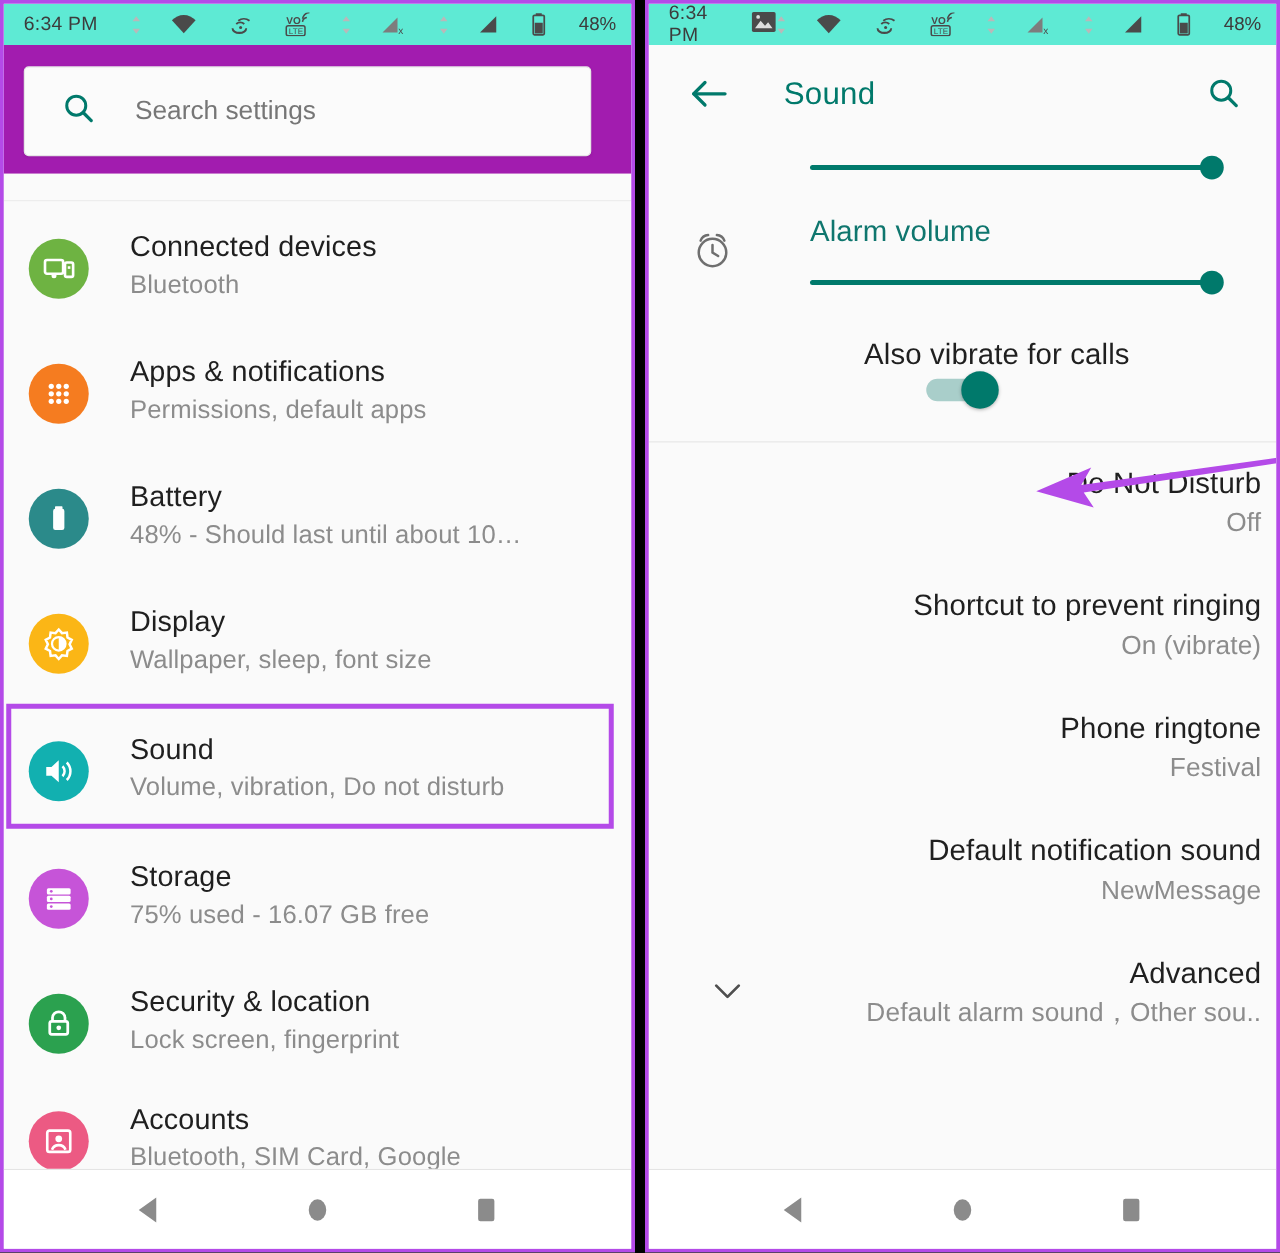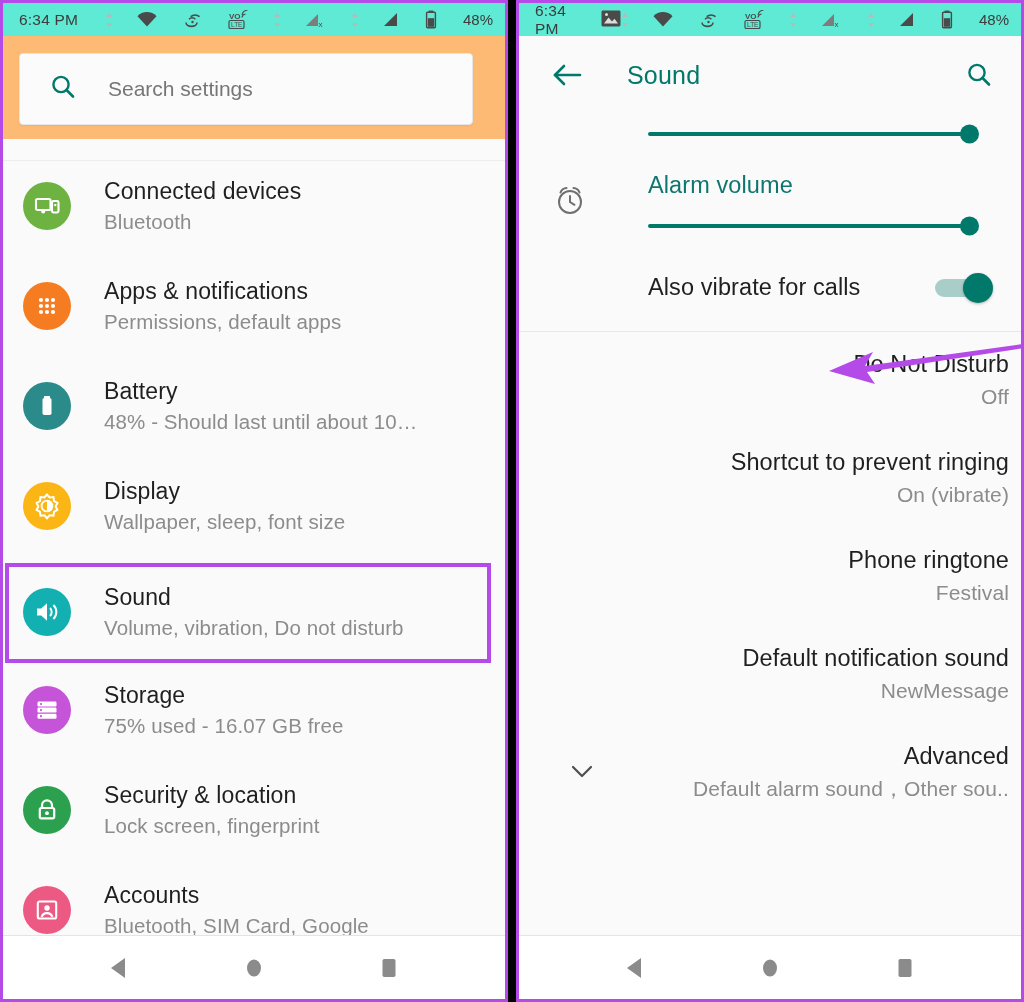--- a/index.html
+++ b/index.html
@@ -40,21 +40,21 @@
   }
   .statusbar .clock { font-size: 15.5px; color: #3c3c3c; letter-spacing: .2px; }
   .statusbar .sb-spacer { flex: 1 1 auto; }
   .sb-icons { display: flex; align-items: center; gap: 23px; }
   .sb-icons svg { display: block; }
   .sb-batt-pct { font-size: 15px; color: #3c3c3c; margin-left: 3px; }
   .photo-ico { margin-left: 14px; }
 
   
   .searchwrap {
-    background: #fdba74;
+    background: #a21caf;
     padding: 17px 32px 14px 16px;
     flex: 0 0 auto;
   }
   .searchbar {
     height: 72px;
     background: #fbfbfb;
     border: 1px solid #e6e6e6;
     border-radius: 4px;
     display: flex;
     align-items: center;
@@ -78,21 +78,21 @@
     border-bottom: 1px solid #ededed;
   }
   .cutrow .ghost {
     position: absolute;
     left: 101px; top: -23px;
     font-size: 21px; color: #9a9a9a;
     white-space: nowrap;
   }
   .srow {
     display: flex;
-    align-items: flex-start;
+    align-items: center;
     padding: 14px 12px 14px 20px;
     min-height: 100px;
     position: relative;
   }
   .srow.selected {
     border: 4px solid #b44ae8;
     margin: 2px 14px 2px 2px;
     padding-left: 14px;
   }
   .sicon-circle {
@@ -173,20 +173,21 @@
     position: relative;
     height: 4px;
     background: #00796b;
     border-radius: 2px;
   }
   .togglerow {
     display: flex; align-items: center;
     padding: 16px 28px 26px 28px;
     min-height: 78px;
     border-bottom: 1px solid #e8e8e8;
+    flex-direction: column;
   }
   .togglerow .leadicon { width: 46px; flex: 0 0 auto; }
   .togglerow .tglabel {
     flex: 1 1 auto;
     margin-left: 55px;
     font-size: 23.5px; color: #1f1f1f; letter-spacing: .1px;
   }
   .switch { position: relative; width: 58px; height: 30px; flex: 0 0 auto; }
   .switch .track {
     position: absolute; left: 0; top: 6px;

